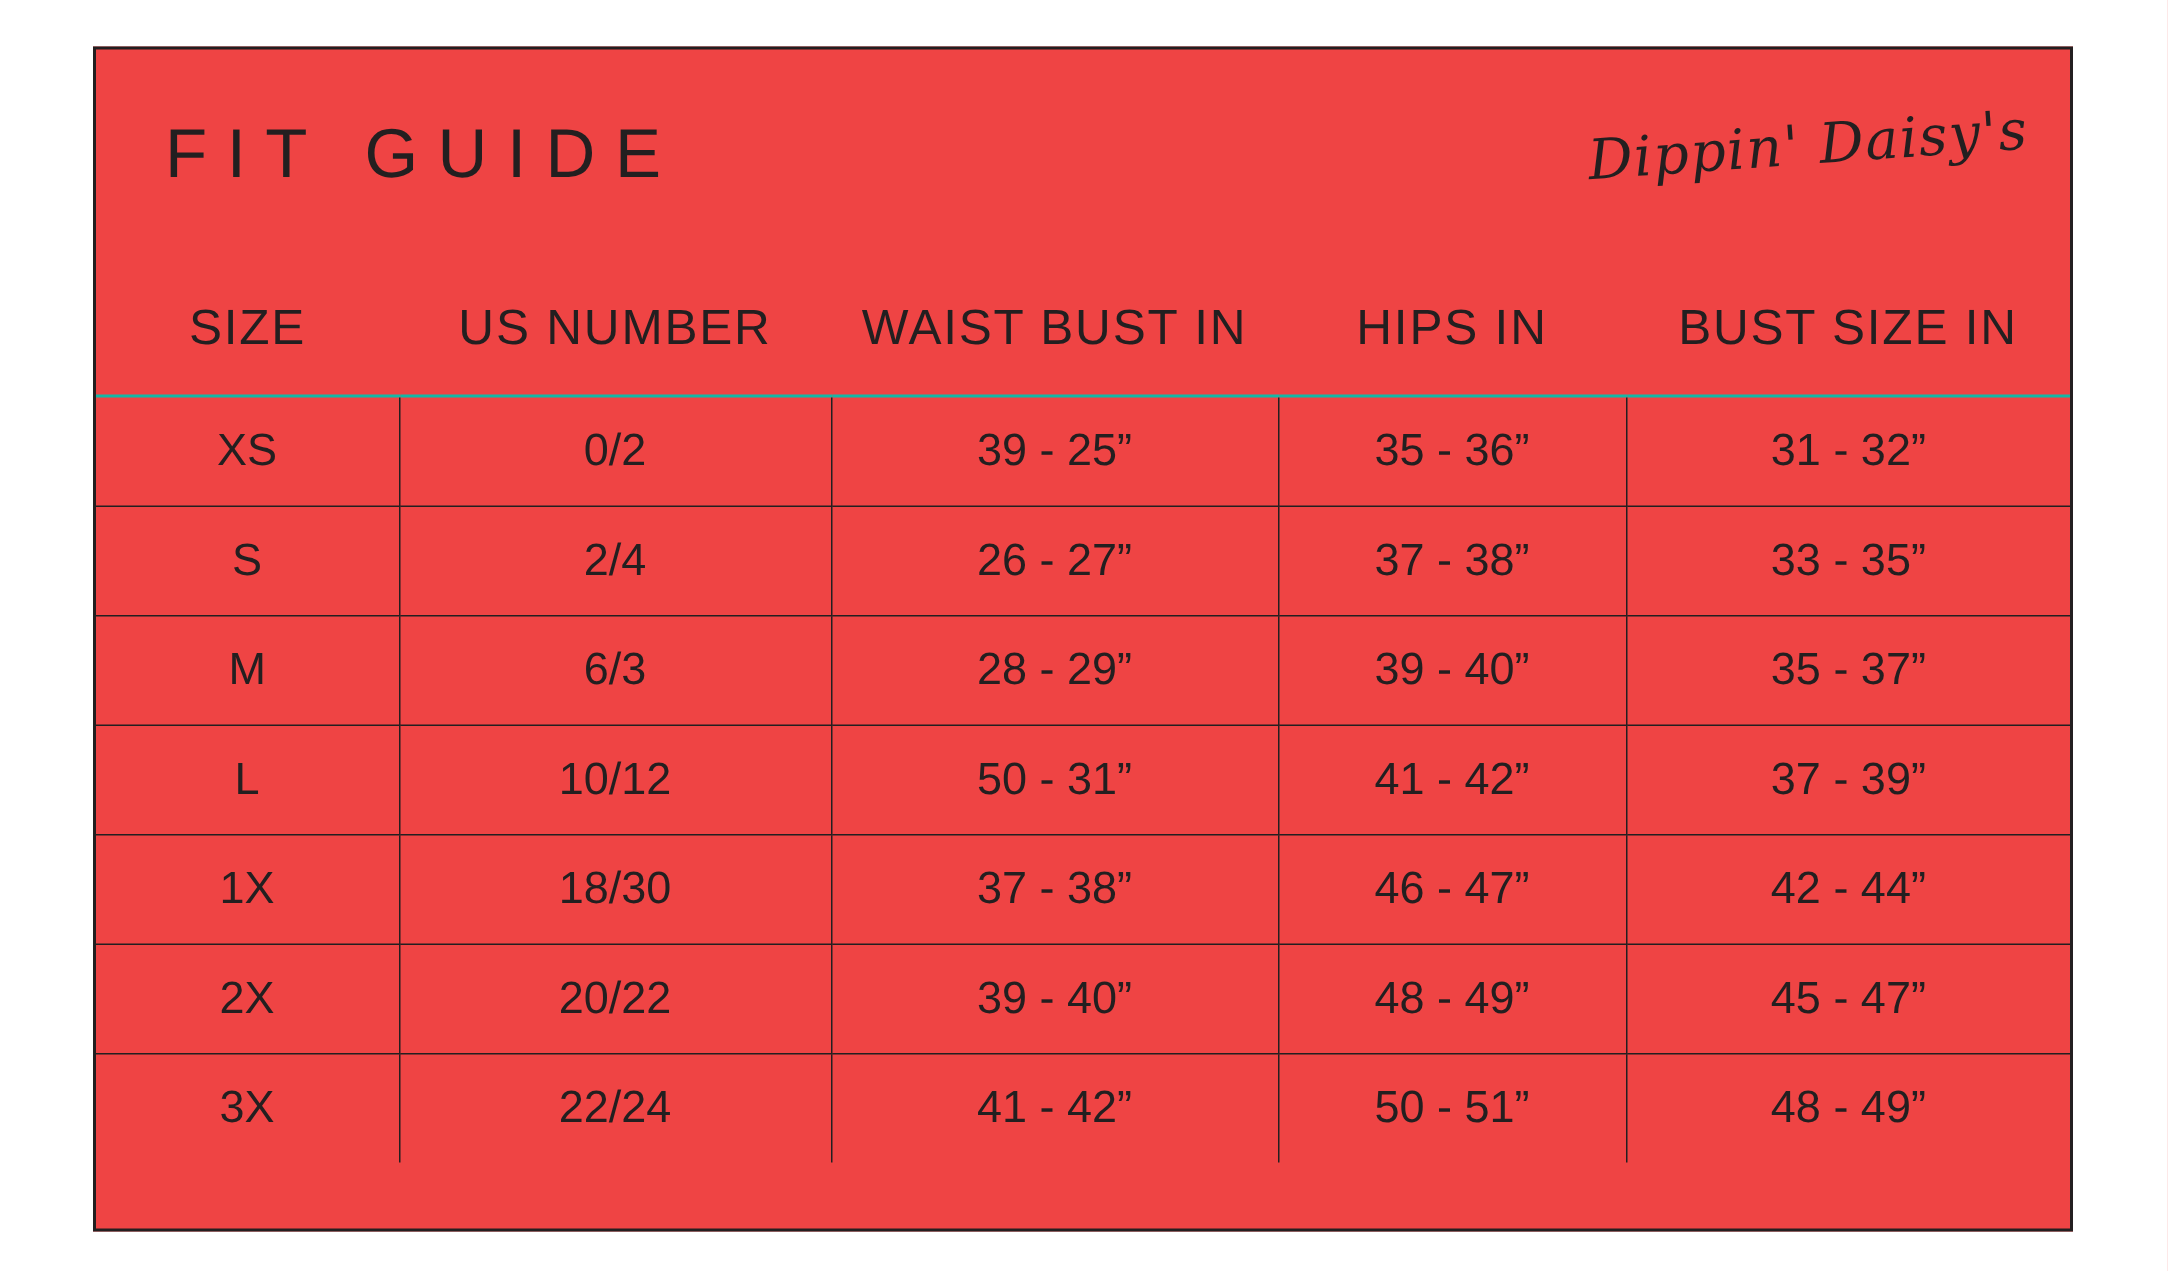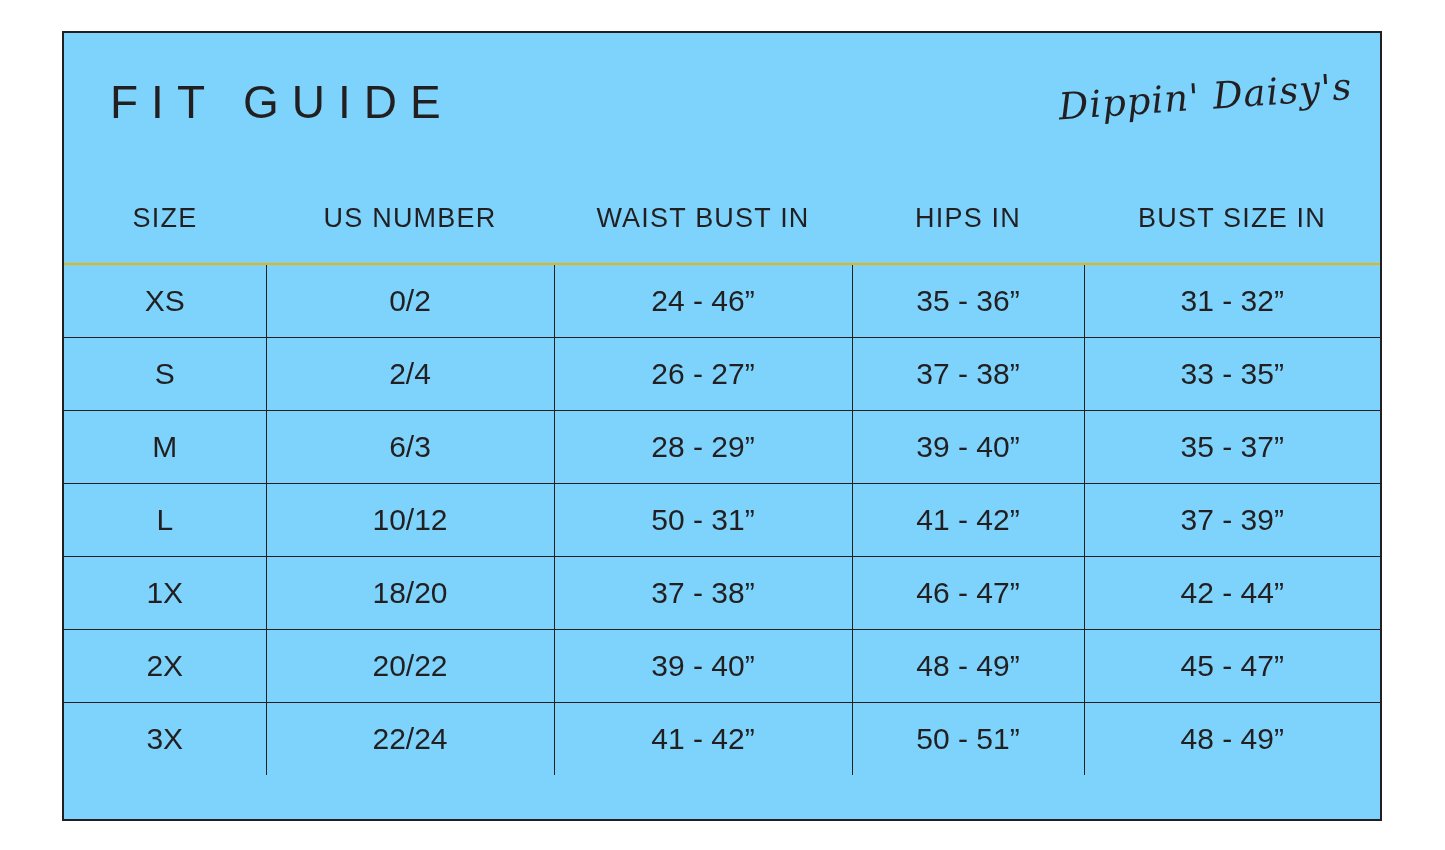--- a/index.html
+++ b/index.html
@@ -23,21 +23,21 @@
   }
 
   .card {
     position: absolute;
     left: 62px;
     top: 31px;
     width: 1320px;
     height: 790px;
     border: 2px solid #231f20;
     box-sizing: border-box;
-    background: #7dd3fc;
+    background: #ef4444;
   }
 
   
   .header {
     position: relative;
     height: 140px;
   }
 
   .fit-title {
     position: absolute;
@@ -76,26 +76,26 @@
 
   table.fit-table th,
   table.fit-table td {
     text-align: center;
     color: #231f20;
     font-weight: 400;
     font-family: "Liberation Sans", sans-serif;
   }
 
   table.fit-table thead th {
-    font-size: 27px;
+    font-size: 33px;
     letter-spacing: 1.2px;
     height: 88px;
     vertical-align: middle;
     border: none;
-    border-bottom: 2px solid #eab308;
+    border-bottom: 2px solid #14b8a6;
   }
 
   table.fit-table tbody td {
     font-size: 30px;
     height: 70px;
     vertical-align: middle;
     border-bottom: 1px solid #231f20;
     border-right: 1px solid #231f20;
     margin-left: 48px;
   }
@@ -138,21 +138,21 @@
           <th>US NUMBER</th>
           <th>WAIST BUST IN</th>
           <th>HIPS IN</th>
           <th>BUST SIZE IN</th>
         </tr>
       </thead>
       <tbody>
         <tr>
           <td>XS</td>
           <td>0/2</td>
-          <td>24 - 46”</td>
+          <td>39 - 25”</td>
           <td>35 - 36”</td>
           <td>31 - 32”</td>
         </tr>
         <tr>
           <td>S</td>
           <td>2/4</td>
           <td>26 - 27”</td>
           <td>37 - 38”</td>
           <td>33 - 35”</td>
         </tr>
@@ -165,21 +165,21 @@
         </tr>
         <tr>
           <td>L</td>
           <td>10/12</td>
           <td>50 - 31”</td>
           <td>41 - 42”</td>
           <td>37 - 39”</td>
         </tr>
         <tr>
           <td>1X</td>
-          <td>18/20</td>
+          <td>18/30</td>
           <td>37 - 38”</td>
           <td>46 - 47”</td>
           <td>42 - 44”</td>
         </tr>
         <tr>
           <td>2X</td>
           <td>20/22</td>
           <td>39 - 40”</td>
           <td>48 - 49”</td>
           <td>45 - 47”</td>

